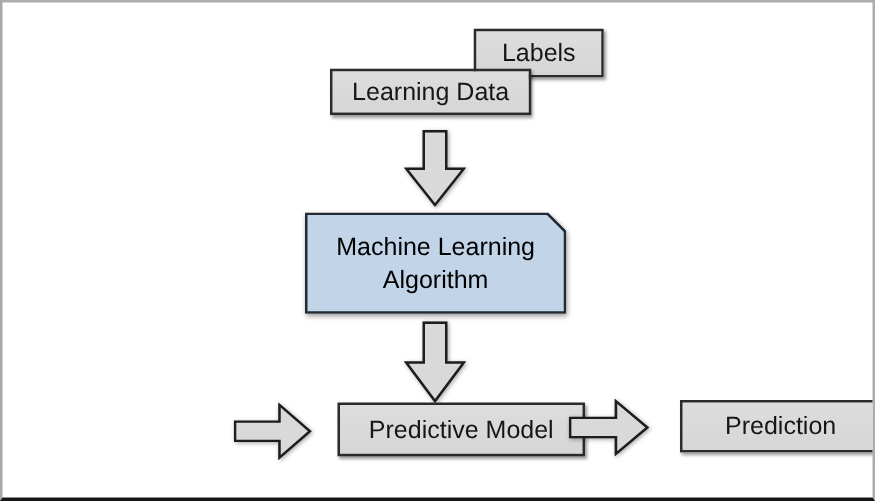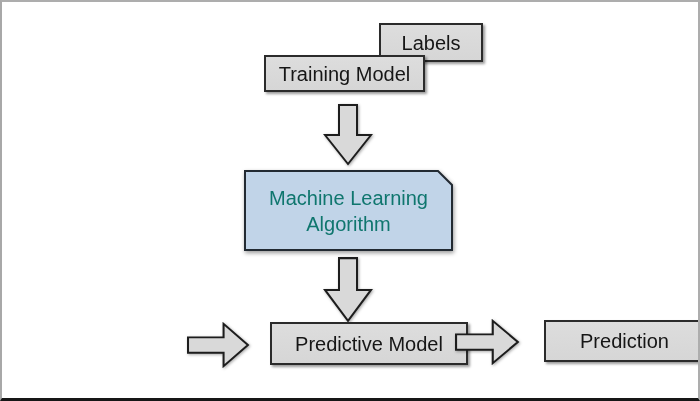--- a/index.html
+++ b/index.html
@@ -45,21 +45,21 @@
     filter: drop-shadow(1.5px 2px 2px rgba(0,0,0,0.40));
   }
   .card-node svg { position: absolute; left: 0; top: 0; width: 100%; height: 100%; }
   .card-label {
     position: absolute;
     left: 0; top: 0; width: 100%; height: 100%;
     display: flex;
     align-items: center;
     justify-content: center;
     text-align: center;
-    color: #0f766e;
+    color: #000000;
     font-size: 20px;
     line-height: 1.3;
     padding: 4px 16px;
     white-space: normal;
   }
 
   .block-arrow { position: absolute; filter: drop-shadow(1px 1.5px 1.5px rgba(0,0,0,0.35)); }
   .block-arrow svg { display: block; width: 100%; height: 100%; }
 
   .arrow-down-1  { left: 321px; top: 102px; width: 50px; height: 62px; }
@@ -73,21 +73,21 @@
 </head>
 <body>
 
 <div class="canvas">
 
   <div class="node node-labels">
     <span>Labels</span>
   </div>
 
   <div class="node node-training-data">
-    <span>Training Model</span>
+    <span>Learning Data</span>
   </div>
 
   <div class="block-arrow arrow-down-1">
     <svg viewBox="0 0 50 62" preserveAspectRatio="none" aria-hidden="true">
       <polygon class="shape-fill" points="16,1 34,1 34,31 48,31 25,60 2,31 16,31"></polygon>
     </svg>
   </div>
 
   <div class="card-node">
     <svg viewBox="0 0 209 81" preserveAspectRatio="none" aria-hidden="true">

